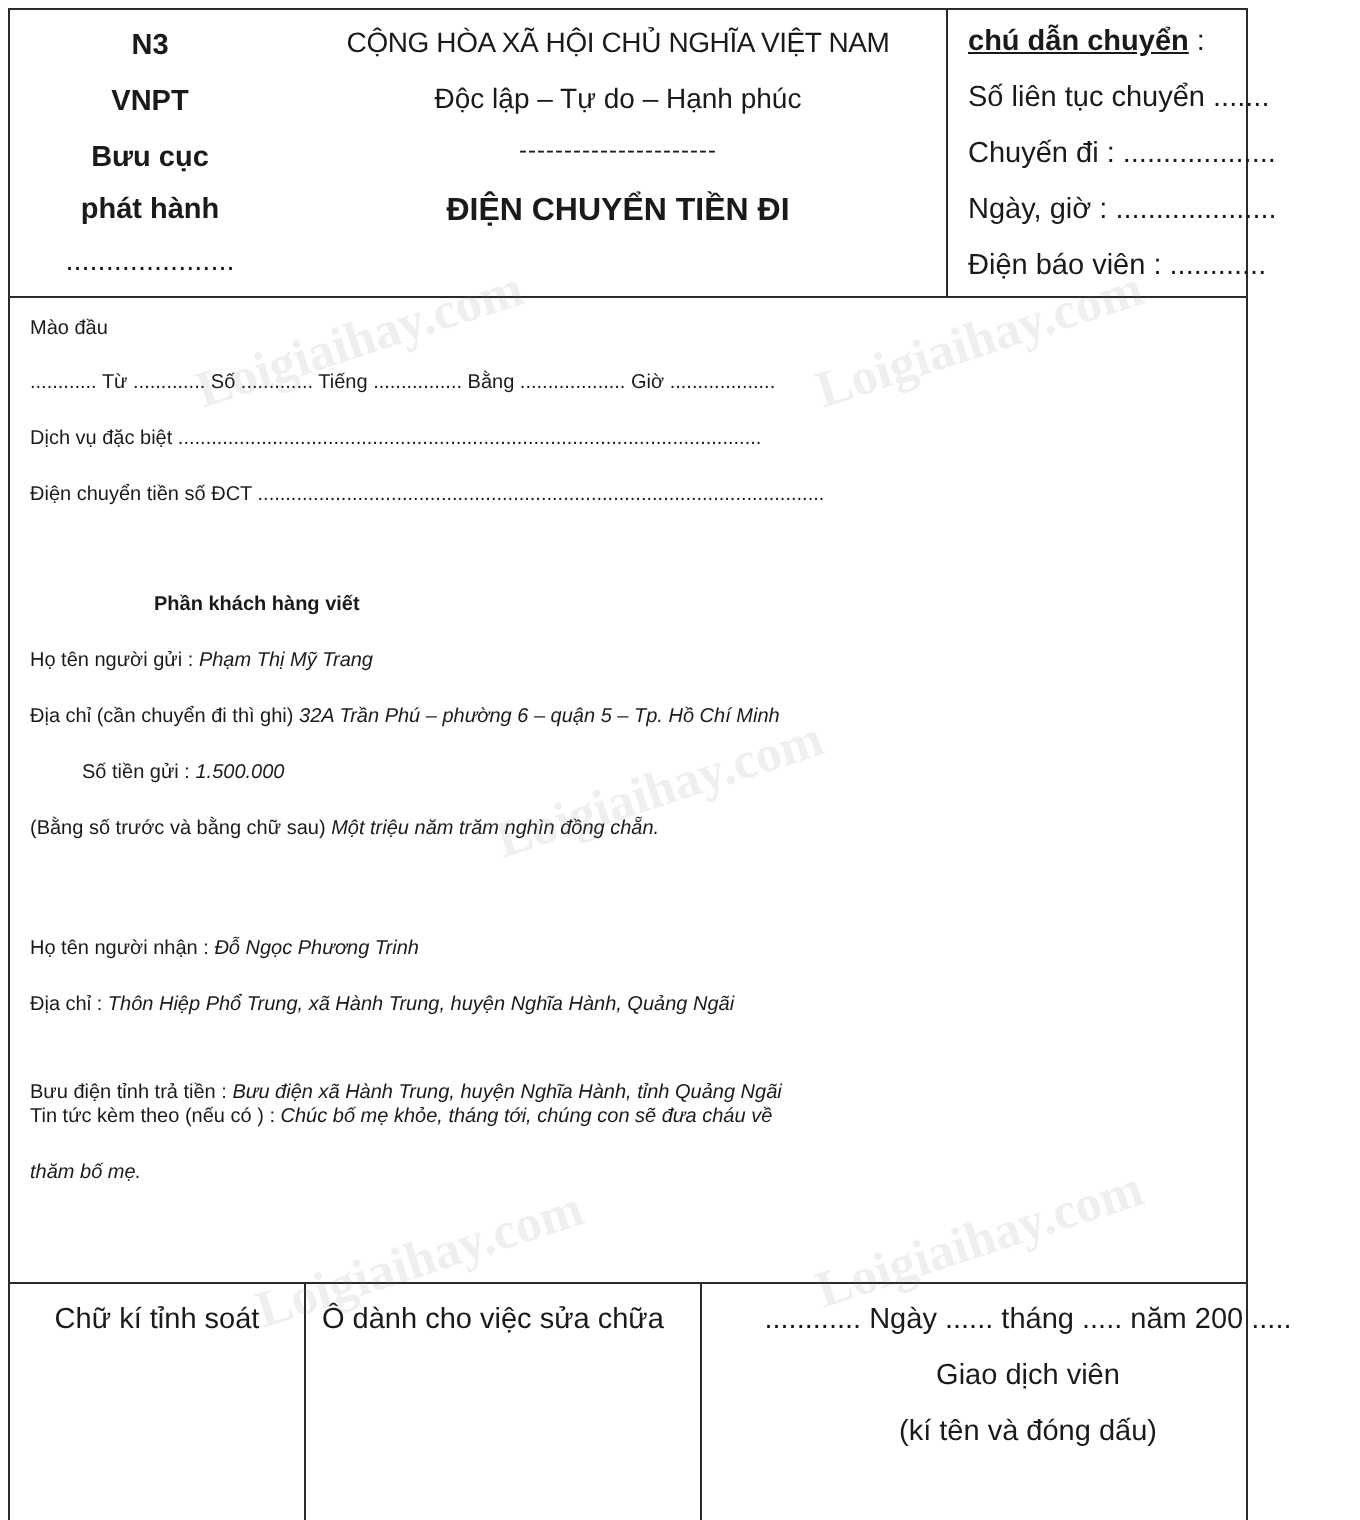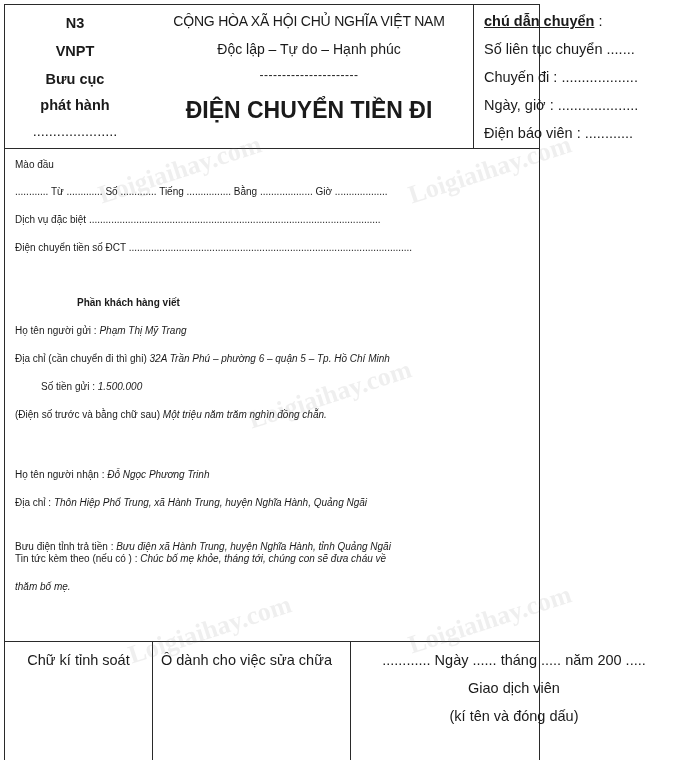--- a/index.html
+++ b/index.html
@@ -1,18 +1,18 @@
 <!DOCTYPE html>
 <html><head>
 <meta charset="utf-8">
 <style>
   html, body { margin: 0; padding: 0; background: #ffffff; }
   body { width: 680px; height: 760px; overflow: hidden; position: relative;
          font-family: "Liberation Sans", sans-serif; color: #1a1a1a; }
-  .frame { position: absolute; left: 4px; top: 4px; width: 536px; height: 756px;
+  .frame { position: absolute; left: 4px; top: 4px; width: 620px; height: 756px;
            border: 1.5px solid #2a2a2a; border-bottom: none; box-sizing: border-box; }
   
   .hdr { position: absolute; left: 0; top: 0; width: 100%; height: 143px;
          border-bottom: 1.5px solid #2a2a2a; }
   .hdr-left { position: absolute; left: 0; top: 0; width: 140px; height: 100%;
               text-align: center; font-weight: bold; font-size: 14.5px; }
   .hdr-left div { position: absolute; left: 0; width: 140px; }
   .hdr-mid { position: absolute; left: 140px; top: 0; width: 328px; height: 100%; text-align: center; }
   .hdr-mid div { position: absolute; left: 0; width: 100%; }
   .hdr-right { position: absolute; left: 468px; top: 0; width: 204px; height: 100%;
@@ -45,21 +45,21 @@
       <div style="top:10px">N3</div>
       <div style="top:38px">VNPT</div>
       <div style="top:66px">Bưu cục</div>
       <div style="top:92px">phát hành</div>
       <div style="top:118px;font-weight:normal">.....................</div>
     </div>
     <div class="hdr-mid">
       <div style="top:8px;font-size:14px;font-family:'Liberation Sans Narrow','Liberation Sans',sans-serif;letter-spacing:-0.2px">CỘNG HÒA XÃ HỘI CHỦ NGHĨA VIỆT NAM</div>
       <div style="top:36px;font-size:14px">Độc lập – Tự do – Hạnh phúc</div>
       <div style="top:63px;font-size:12px;letter-spacing:0.5px">----------------------</div>
-      <div style="top:92px;font-size:23px;font-weight:bold">ĐIỆN CHUYỂN TIỀN ĐI</div>
+      <div style="top:92px;font-size:16px;font-weight:bold">ĐIỆN CHUYỂN TIỀN ĐI</div>
     </div>
     <div class="hdr-right">
       <div style="top:8px"><span class="u">chú dẫn chuyển</span><span> :</span></div>
       <div style="top:36px">Số liên tục chuyển .......</div>
       <div style="top:64px">Chuyến đi : ...................</div>
       <div style="top:92px">Ngày, giờ : ....................</div>
       <div style="top:120px">Điện báo viên : ............</div>
     </div>
   </div>
 
@@ -73,21 +73,21 @@
   <div class="row" style="top:320px">
     <span>Họ tên người gửi : </span><span class="it">Phạm Thị Mỹ Trang</span>
   </div>
   <div class="row" style="top:348px">
     <span>Địa chỉ (cần chuyển đi thì ghi) </span><span class="it">32A Trần Phú – phường 6 – quận 5 – Tp. Hồ Chí Minh</span>
   </div>
   <div class="row" style="top:376px;left:36px">
     <span>Số tiền gửi : </span><span class="it">1.500.000</span>
   </div>
   <div class="row" style="top:404px">
-    <span>(Điện số trước và bằng chữ sau) </span><span class="it">Một triệu năm trăm nghìn đồng chẵn.</span>
+    <span>(Bằng số trước và bằng chữ sau) </span><span class="it">Một triệu năm trăm nghìn đồng chẵn.</span>
   </div>
 
   <div class="row" style="top:464px">
     <span>Họ tên người nhận : </span><span class="it">Đỗ Ngọc Phương Trinh</span>
   </div>
   <div class="row" style="top:492px">
     <span>Địa chỉ : </span><span class="it">Thôn Hiệp Phổ Trung, xã Hành Trung, huyện Nghĩa Hành, Quảng Ngãi</span>
   </div>
   <div class="row" style="top:536px">
     <span>Bưu điện tỉnh trả tiền : </span><span class="it">Bưu điện xã Hành Trung, huyện Nghĩa Hành, tỉnh Quảng Ngãi</span>

